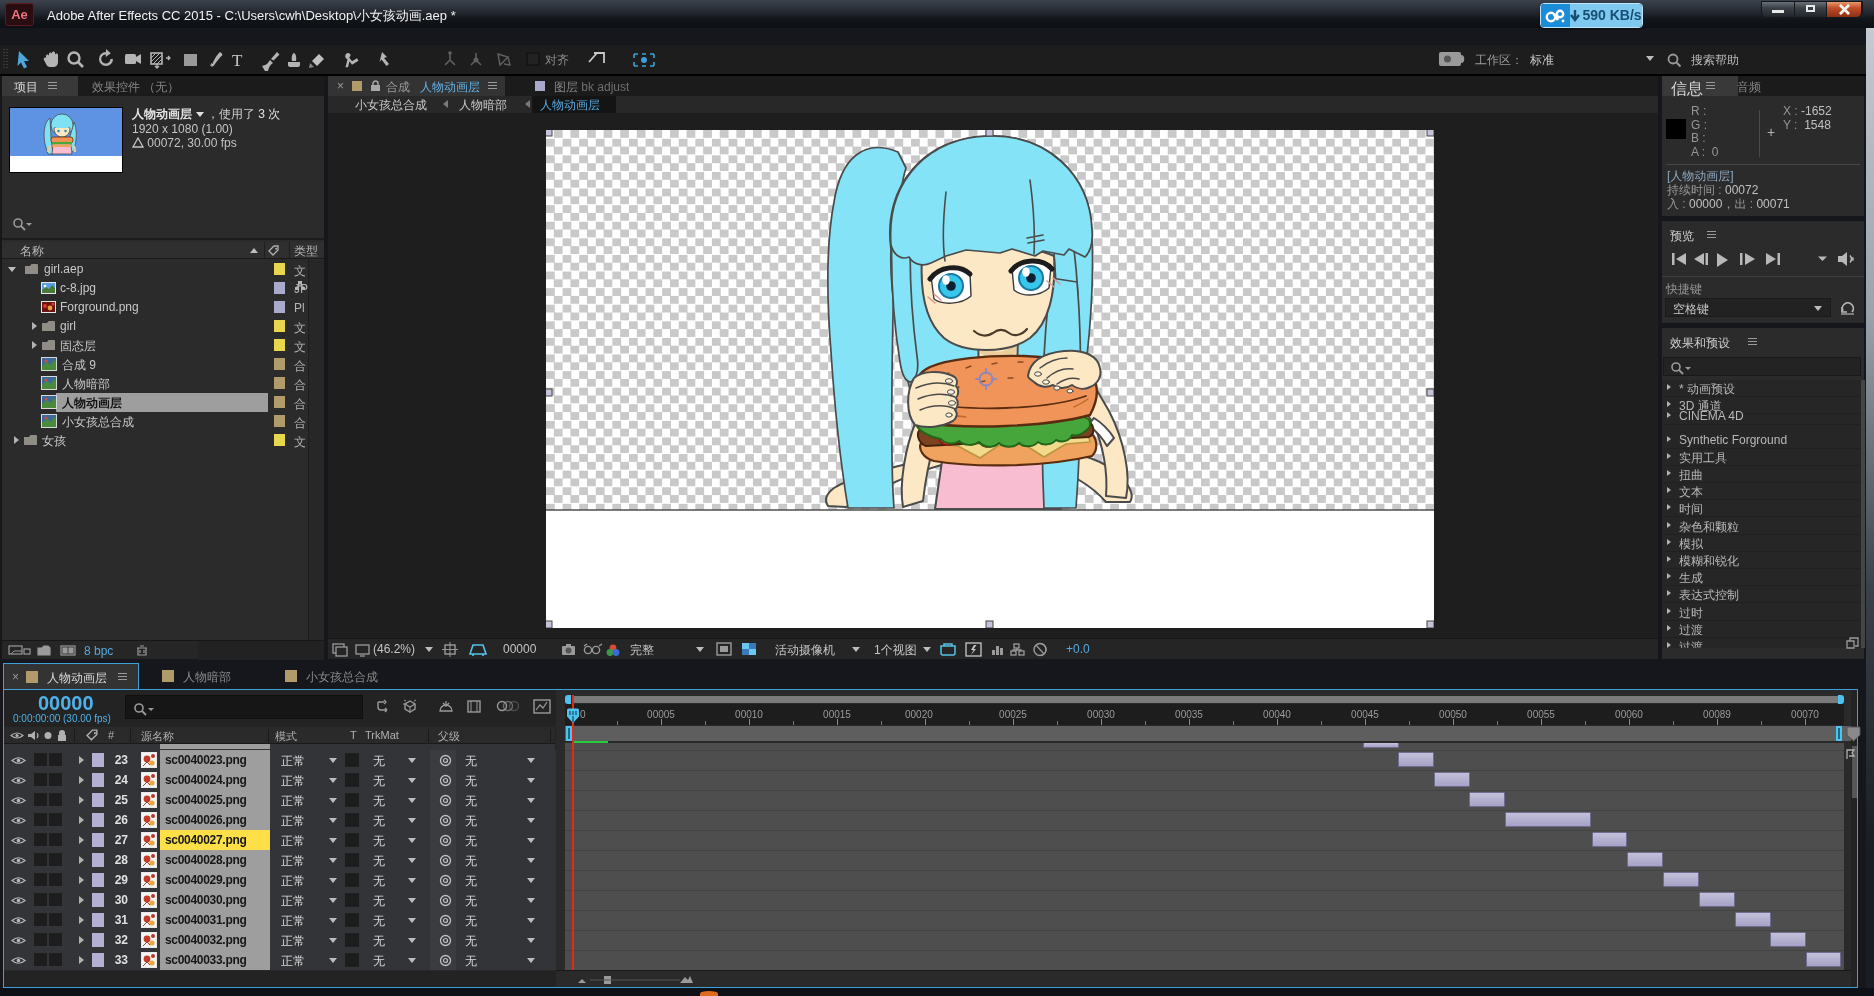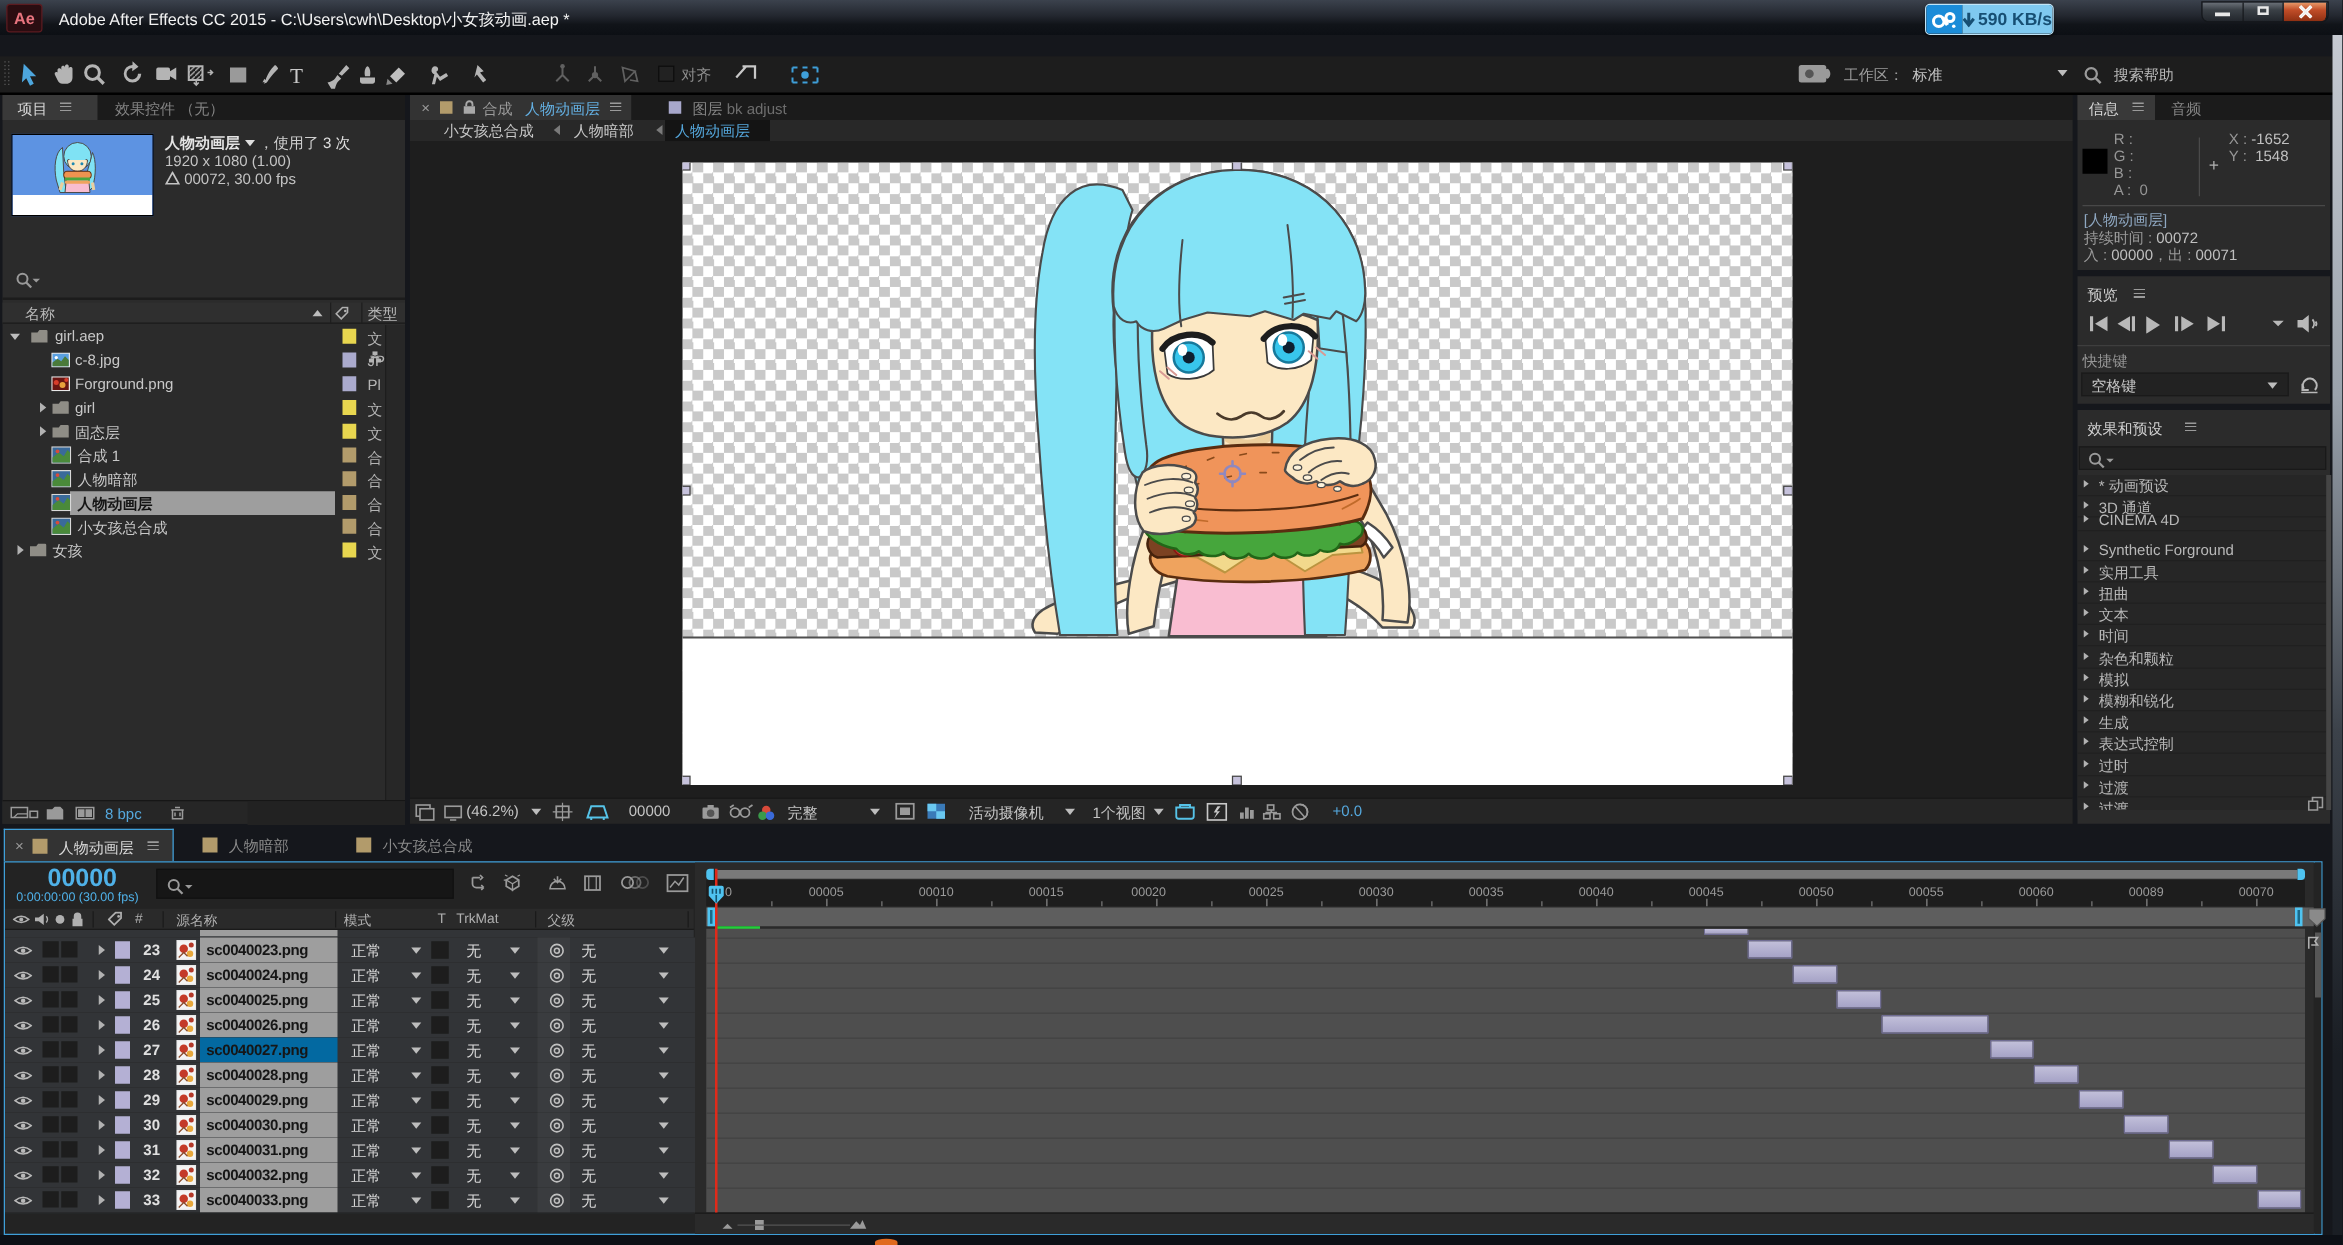--- a/index.html
+++ b/index.html
@@ -238,21 +238,21 @@
           <span class="lbl" style="background:#e8d64f"></span>
           <span class="typ">文</span>
         </div>
   <div class="prow" style="top:95px">
           <svg class="abs" style="left:39px;top:2px" width="16" height="14">
             <rect width="16" height="14" fill="#d8d8d8"></rect>
             <rect x="1" y="1" width="14" height="12" fill="#3a6a9a"></rect>
             <path d="M1 9l5-4 4 3 3-5 2 2v8H1z" fill="#4a8a3a"></path>
             <circle cx="5" cy="4" r="1.5" fill="#d84c3a"></circle>
           </svg>
-          <span class="abs" style="left:60px;top:2px">合成 1</span>
+          <span class="abs" style="left:60px;top:2px">合成 9</span>
           <span class="lbl" style="background:#b29b6b"></span>
           <span class="typ">合</span>
         </div>
   <div class="prow" style="top:114px">
           <svg class="abs" style="left:39px;top:2px" width="16" height="14">
             <rect width="16" height="14" fill="#d8d8d8"></rect>
             <rect x="1" y="1" width="14" height="12" fill="#3a6a9a"></rect>
             <path d="M1 9l5-4 4 3 3-5 2 2v8H1z" fill="#4a8a3a"></path>
             <circle cx="5" cy="4" r="1.5" fill="#d84c3a"></circle>
           </svg>
@@ -497,21 +497,21 @@
    <circle cx="100" cy="7.5" r="6" fill="none" stroke="#9a9a9a" stroke-width="1.4"></circle>
           <path d="M100 1.5a6 6 0 0 1 0 12M96 3l8 9" stroke="#9a9a9a" stroke-width="1.2" fill="none"></path>
   </svg>
   <span class="abs blue" style="left:738px;top:3px">+0.0</span>
  </div>
 </div>
 <div class="abs" id="rightcol" style="left:1662px;top:76px;width:202px;height:583px">
 
  <div class="abs panel" style="left:0;top:0;width:202px;height:140px">
   <div class="abs tabstrip" style="left:0;top:0;width:202px;height:20px">
-   <div class="abs tab-act" style="left:0;top:0;width:62px;height:20px;font-size:12px">
+   <div class="abs tab-act" style="left:0;top:0;width:76px;height:20px;font-size:16px">
             <span class="abs" style="left:9px;top:3px">信息</span>
             <span class="abs ham" style="left:44px;top:6px"></span>
           </div>
    <span class="abs tab-in" style="left:75px;top:3px;font-size:12px">音频</span>
   </div>
   <div class="abs" style="left:4px;top:43px;width:20px;height:20px;background:#000"></div>
   <div class="abs gray" style="left:29px;top:29px;font-size:12px;line-height:13.5px">R :<br>G :<br>B :<br>A :&nbsp; 0</div>
   <div class="abs" style="left:97px;top:34px;width:1px;height:47px;background:#4a4a4a"></div>
   <div class="abs gray" style="left:121px;top:29px;font-size:12px;line-height:13.5px">X : <span style="color:#c0c0c0">-1652</span><br>Y : <span style="color:#c0c0c0">&nbsp;1548</span></div>
   <div class="abs" style="left:105px;top:48px;color:#b0b0b0;font-size:14px">+</div>
@@ -860,21 +860,21 @@
           <span class="abs" style="left:88px;top:3px;width:12px;height:14px;background:#b4b0d4"></span>
           <span class="abs" style="left:106px;top:3px;width:18px;text-align:right;color:#e0e0e0;font-size:12px;font-weight:bold">27</span>
           <svg class="abs" style="left:137px;top:2px" width="16" height="16" viewBox="0 0 16 16">
             <rect width="16" height="16" fill="#e8e8e8"></rect>
             <rect x="1" y="1" width="14" height="14" fill="#f4f4f4"></rect>
             <circle cx="6" cy="7" r="3.4" fill="#c43a28"></circle>
             <circle cx="11" cy="11" r="2.6" fill="#e8a83c"></circle>
             <circle cx="12" cy="4" r="2" fill="#b43828"></circle>
             <path d="M2 14l4-4 3 3" stroke="#8a4a2a" fill="none"></path>
           </svg>
-          <div class="abs" style="left:156px;top:0;width:110px;height:20px;background:#0369a1">
+          <div class="abs" style="left:156px;top:0;width:110px;height:20px;background:#fde047">
             <span class="abs" style="left:5px;top:3px;color:#161616;font-size:12px;font-weight:bold;letter-spacing:-.3px">sc0040027.png</span>
           </div>
           <span class="abs" style="left:277px;top:3px;font-size:12px;color:#d8d8d8">正常</span>
           <span class="abs td" style="left:325px;top:8px"></span>
           <div class="abs" style="left:341px;top:3px;width:14px;height:14px;background:#1d1d1d"></div>
           <span class="abs" style="left:369px;top:3px;font-size:12px;color:#d8d8d8">无</span>
           <span class="abs td" style="left:404px;top:8px"></span>
           <div class="abs" style="left:426px;top:0;width:26px;height:20px;background:#3a3c3f"></div>
           <svg class="abs" style="left:435px;top:4px" width="13" height="13" viewBox="0 0 13 13">
             <circle cx="6.5" cy="6.5" r="5" fill="none" stroke="#c0c0c0" stroke-width="1.3"></circle>

